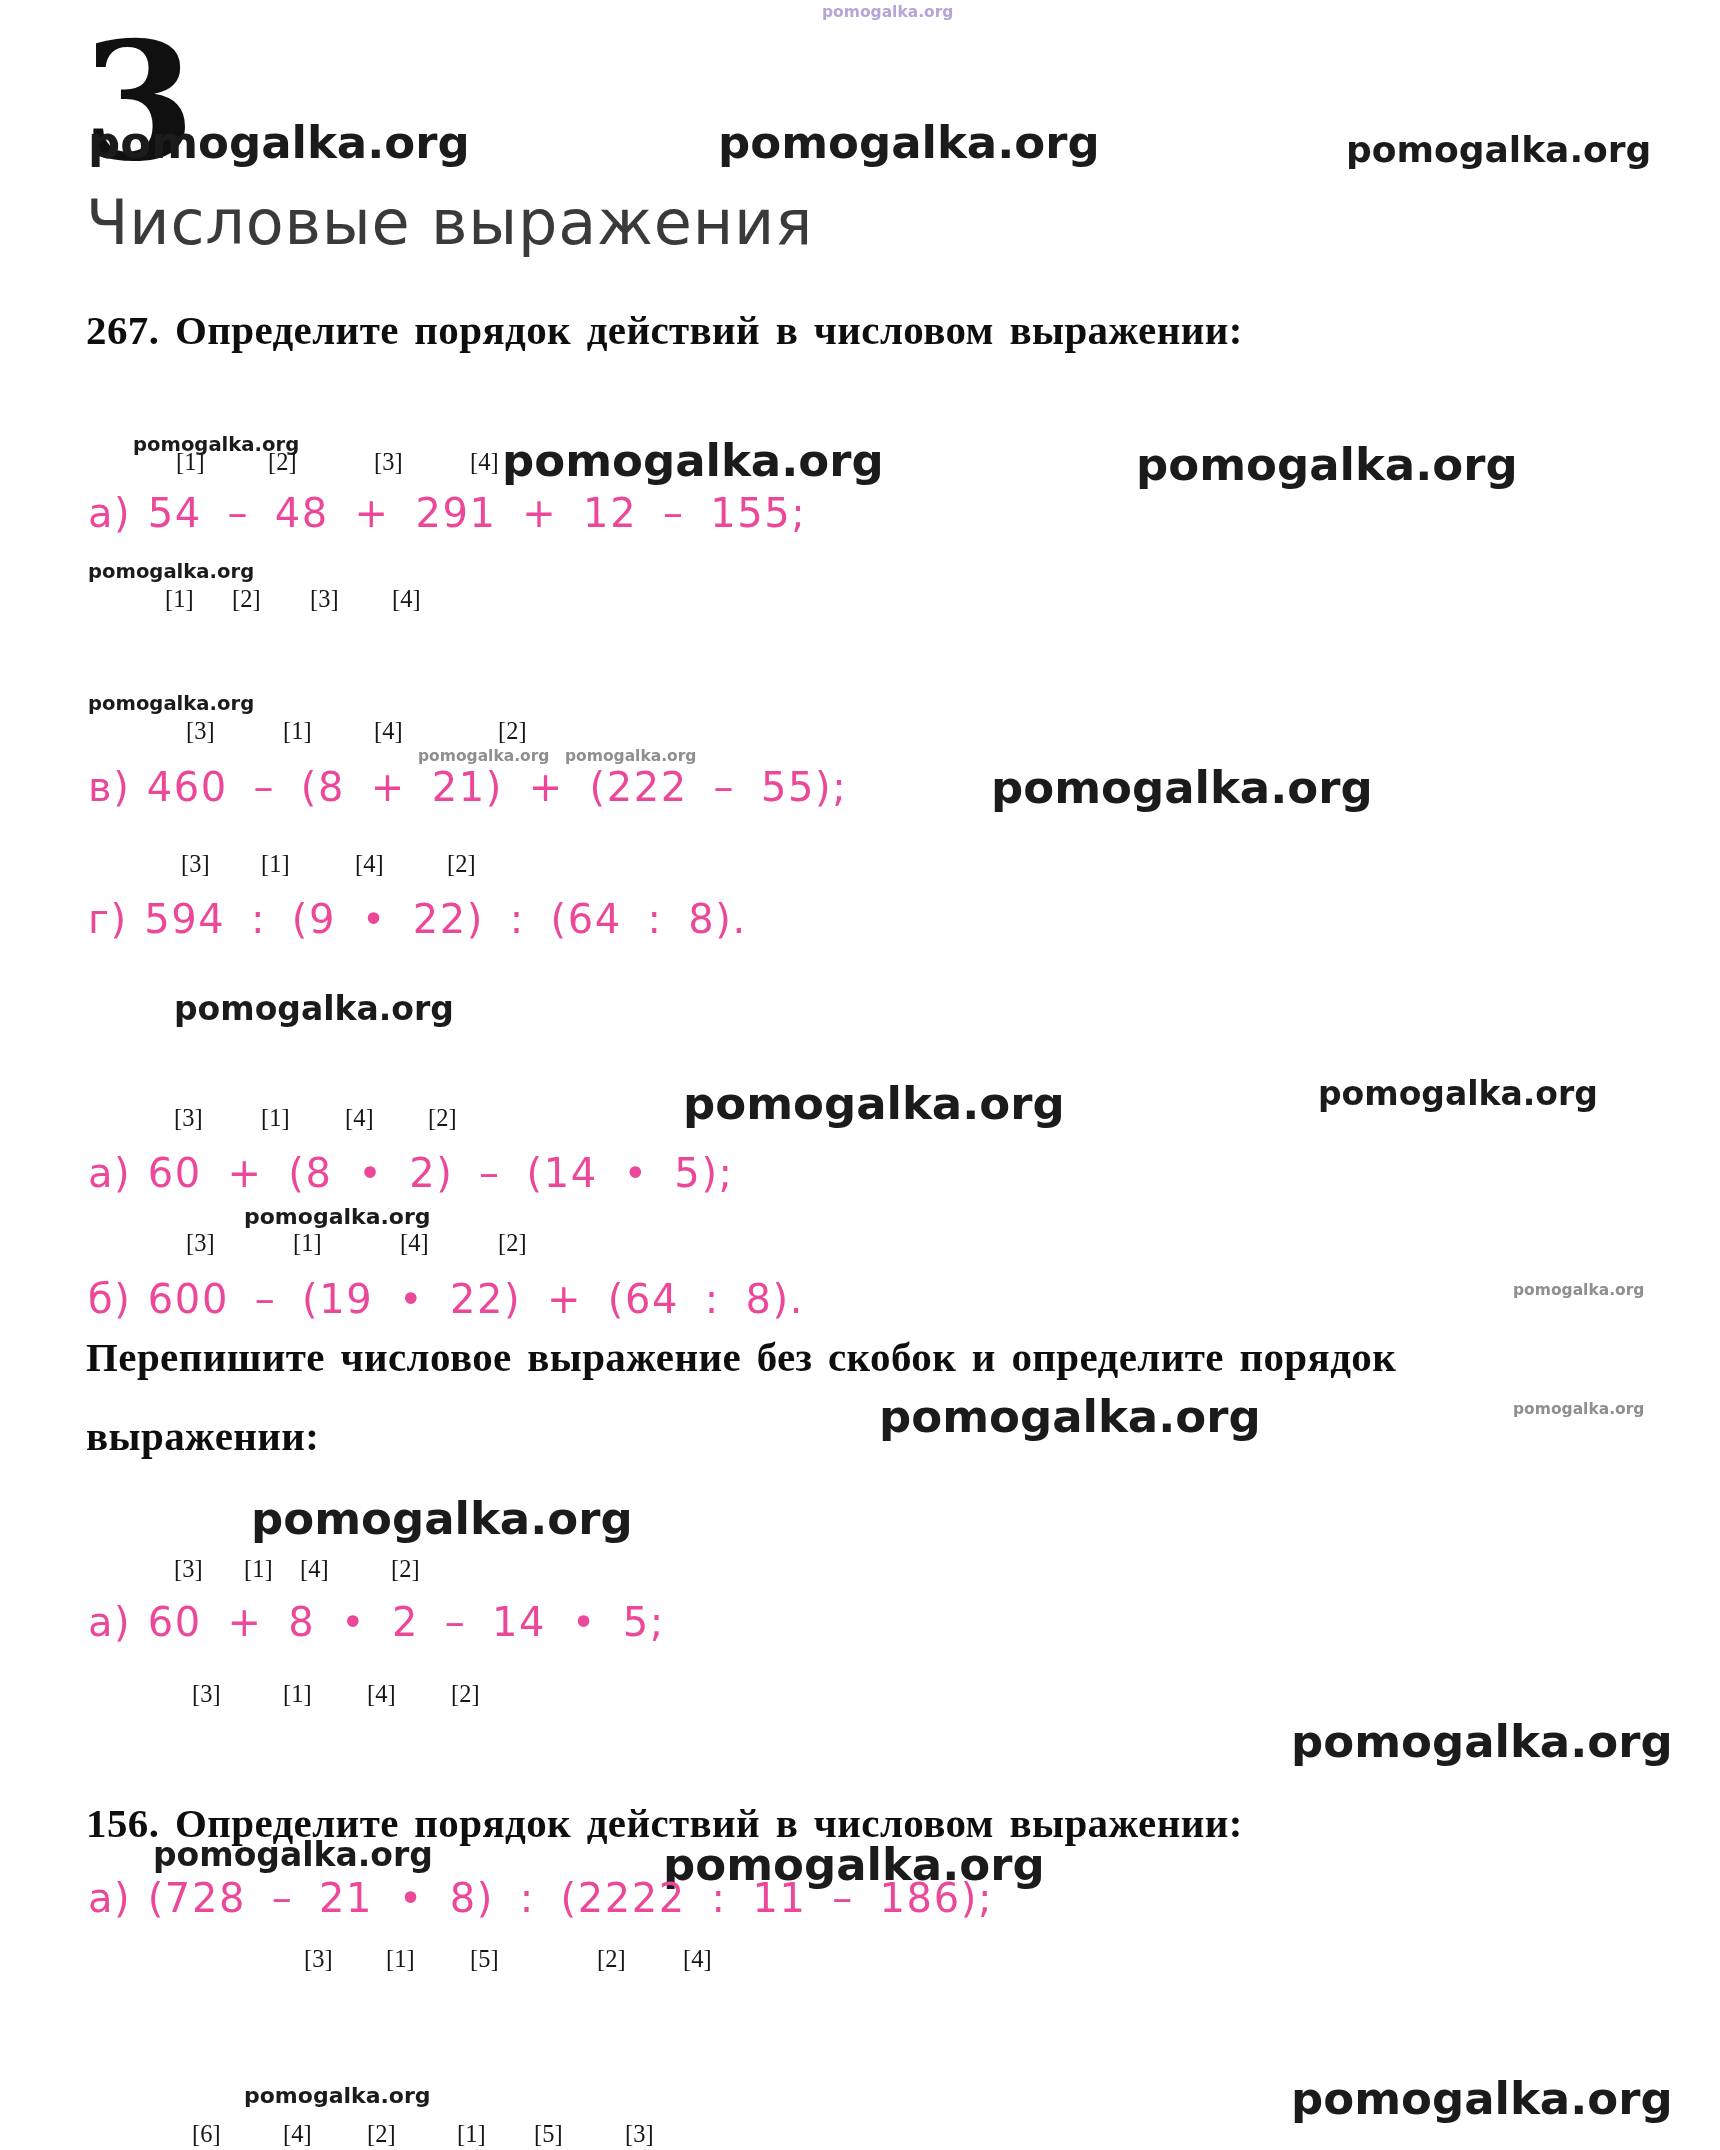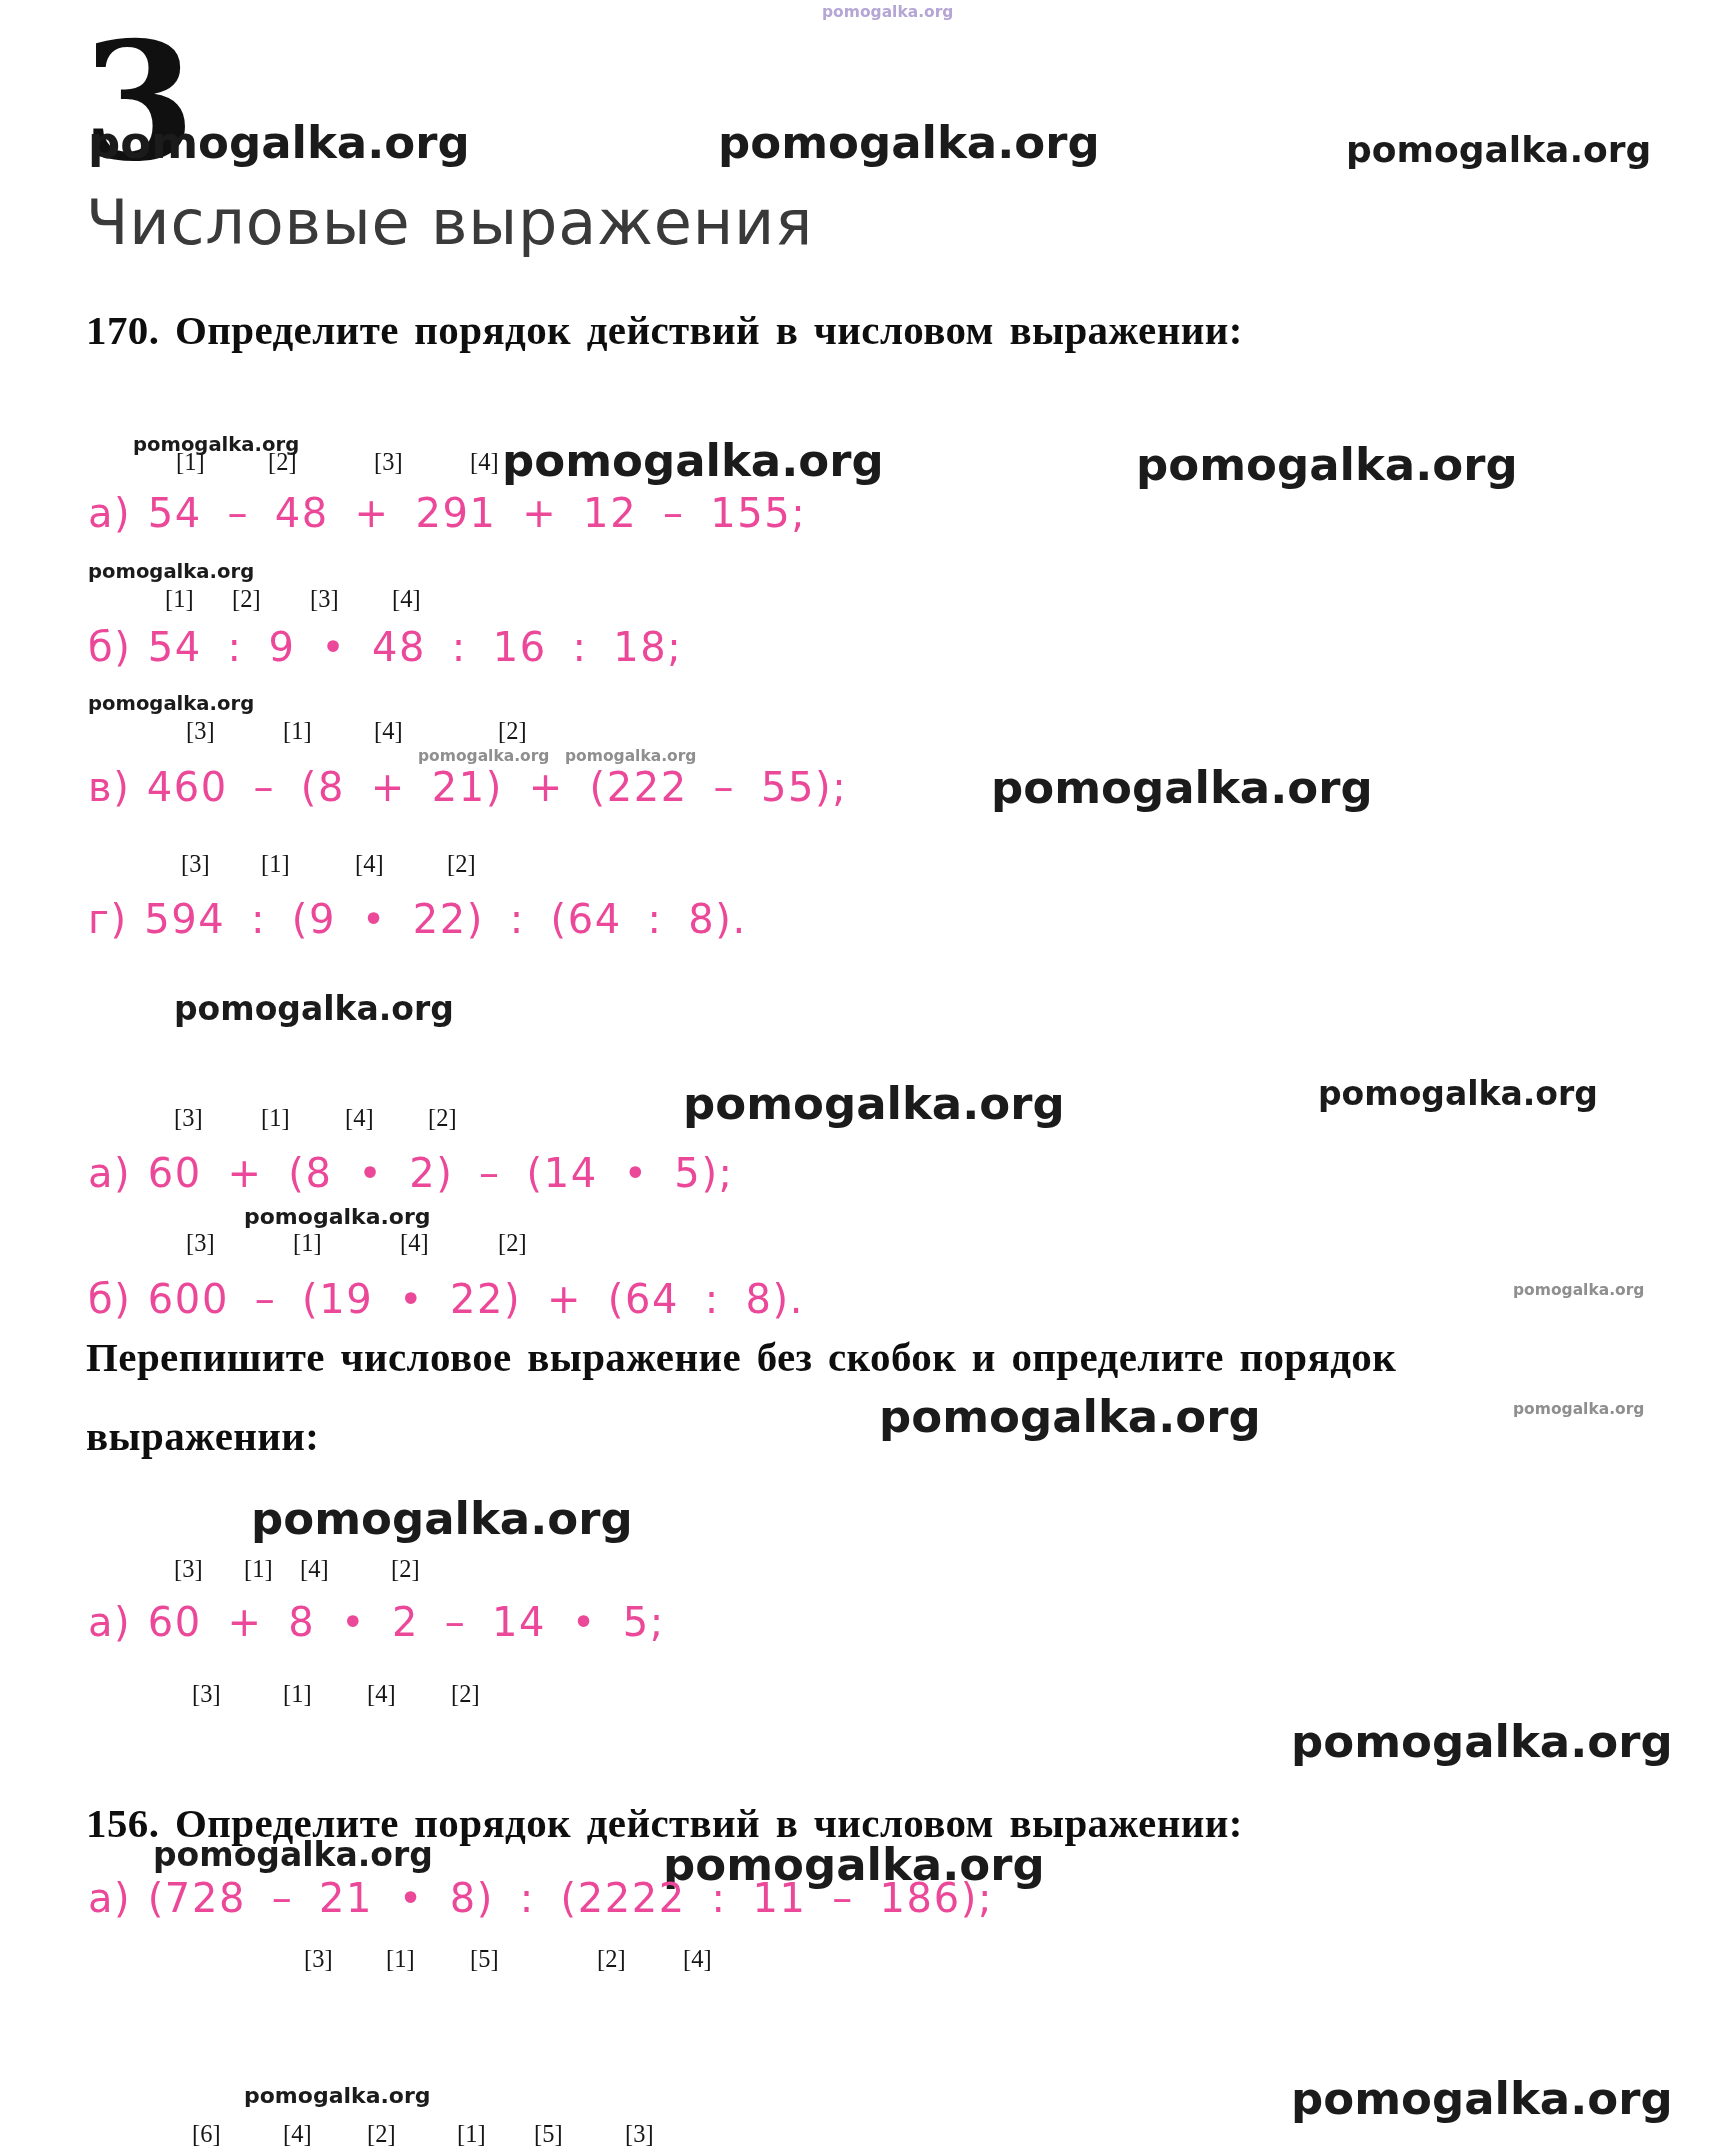--- a/index.html
+++ b/index.html
@@ -83,37 +83,34 @@
   <div class="abs wm wm-19" style="left:1513px;top:1401px">pomogalka.org</div>
   <div class="abs wm wm-55" style="left:251px;top:1494px">pomogalka.org</div>
   <div class="abs wm wm-55" style="left:1291px;top:1717px">pomogalka.org</div>
   <div class="abs wm wm-41" style="left:153px;top:1837px">pomogalka.org</div>
   <div class="abs wm wm-55" style="left:663px;top:1840px">pomogalka.org</div>
   <div class="abs wm wm-55" style="left:1291px;top:2074px">pomogalka.org</div>
   <div class="abs wm wm-27" style="left:244px;top:2084px">pomogalka.org</div>
 
   <div class="abs heading" style="left:86px;top:189px">Числовые выражения</div>
 
-  <div class="abs ptitle" style="left:86px;top:308px">170. Определите порядок действий в числовом выражении:</div>
+  <div class="abs ptitle" style="left:86px;top:308px">267. Определите порядок действий в числовом выражении:</div>
 
   <span class="abs ord" style="left:176px;top:449px">[1]</span>
   <span class="abs ord" style="left:268px;top:449px">[2]</span>
   <span class="abs ord" style="left:374px;top:449px">[3]</span>
   <span class="abs ord" style="left:470px;top:449px">[4]</span>
   <div class="abs expr" style="left:88px;top:491px">
     <span class="lbl">а)</span><span>54 – 48 + 291 + 12 – 155;</span>
   </div>
 
   <span class="abs ord" style="left:165px;top:586px">[1]</span>
   <span class="abs ord" style="left:232px;top:586px">[2]</span>
   <span class="abs ord" style="left:310px;top:586px">[3]</span>
   <span class="abs ord" style="left:392px;top:586px">[4]</span>
-  <div class="abs expr" style="left:88px;top:625px">
-    <span class="lbl">б)</span><span>54 : 9 • 48 : 16 : 18;</span>
-  </div>
 
   <span class="abs ord" style="left:186px;top:718px">[3]</span>
   <span class="abs ord" style="left:283px;top:718px">[1]</span>
   <span class="abs ord" style="left:374px;top:718px">[4]</span>
   <span class="abs ord" style="left:498px;top:718px">[2]</span>
   <div class="abs expr" style="left:88px;top:765px">
     <span class="lbl">в)</span><span>460 – (8 + 21) + (222 – 55);</span>
   </div>
 
   <span class="abs ord" style="left:181px;top:851px">[3]</span>

